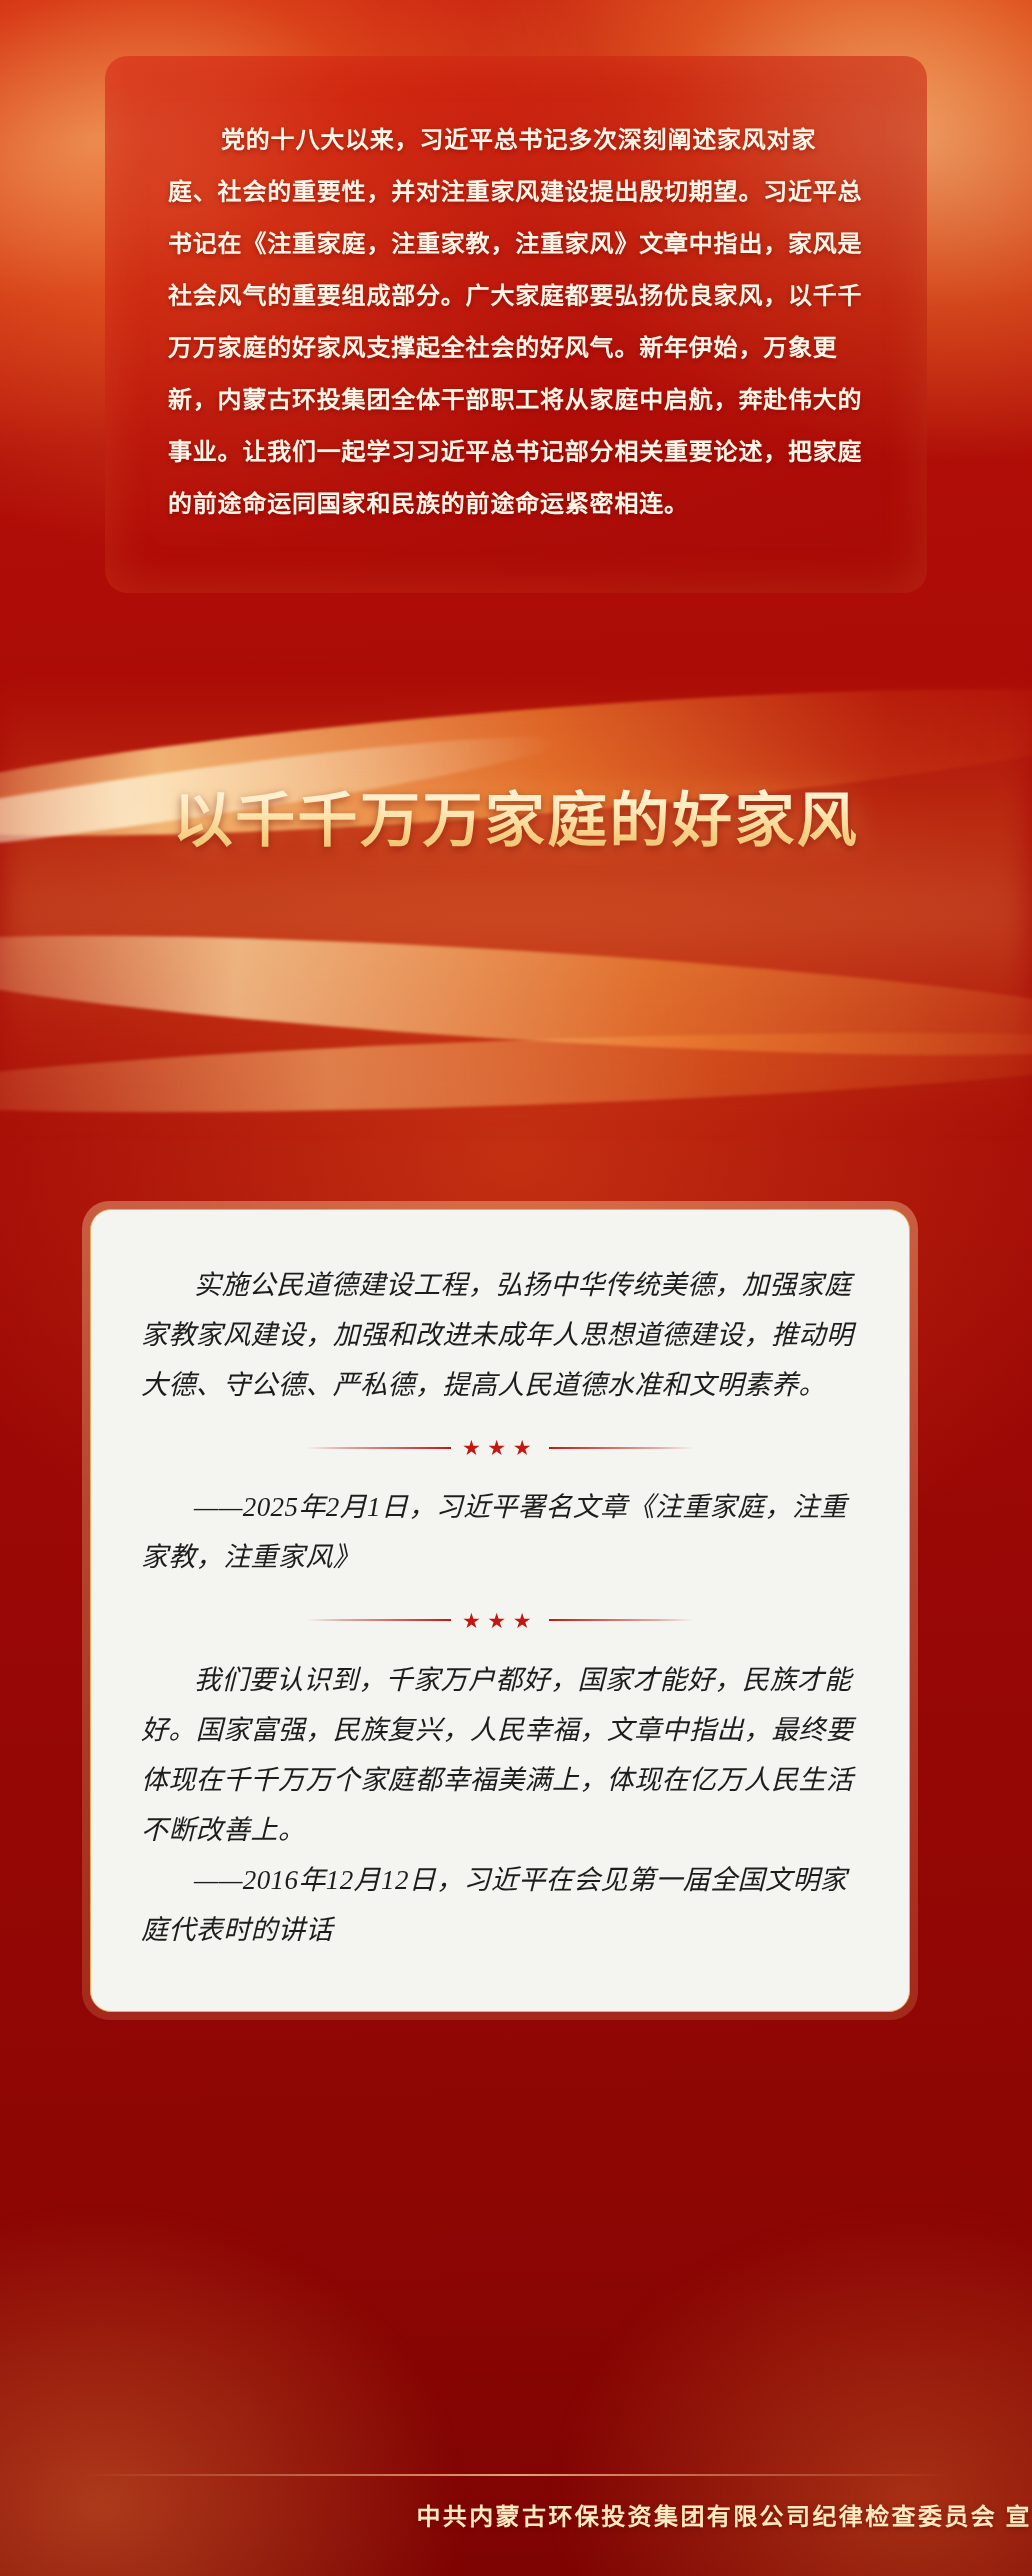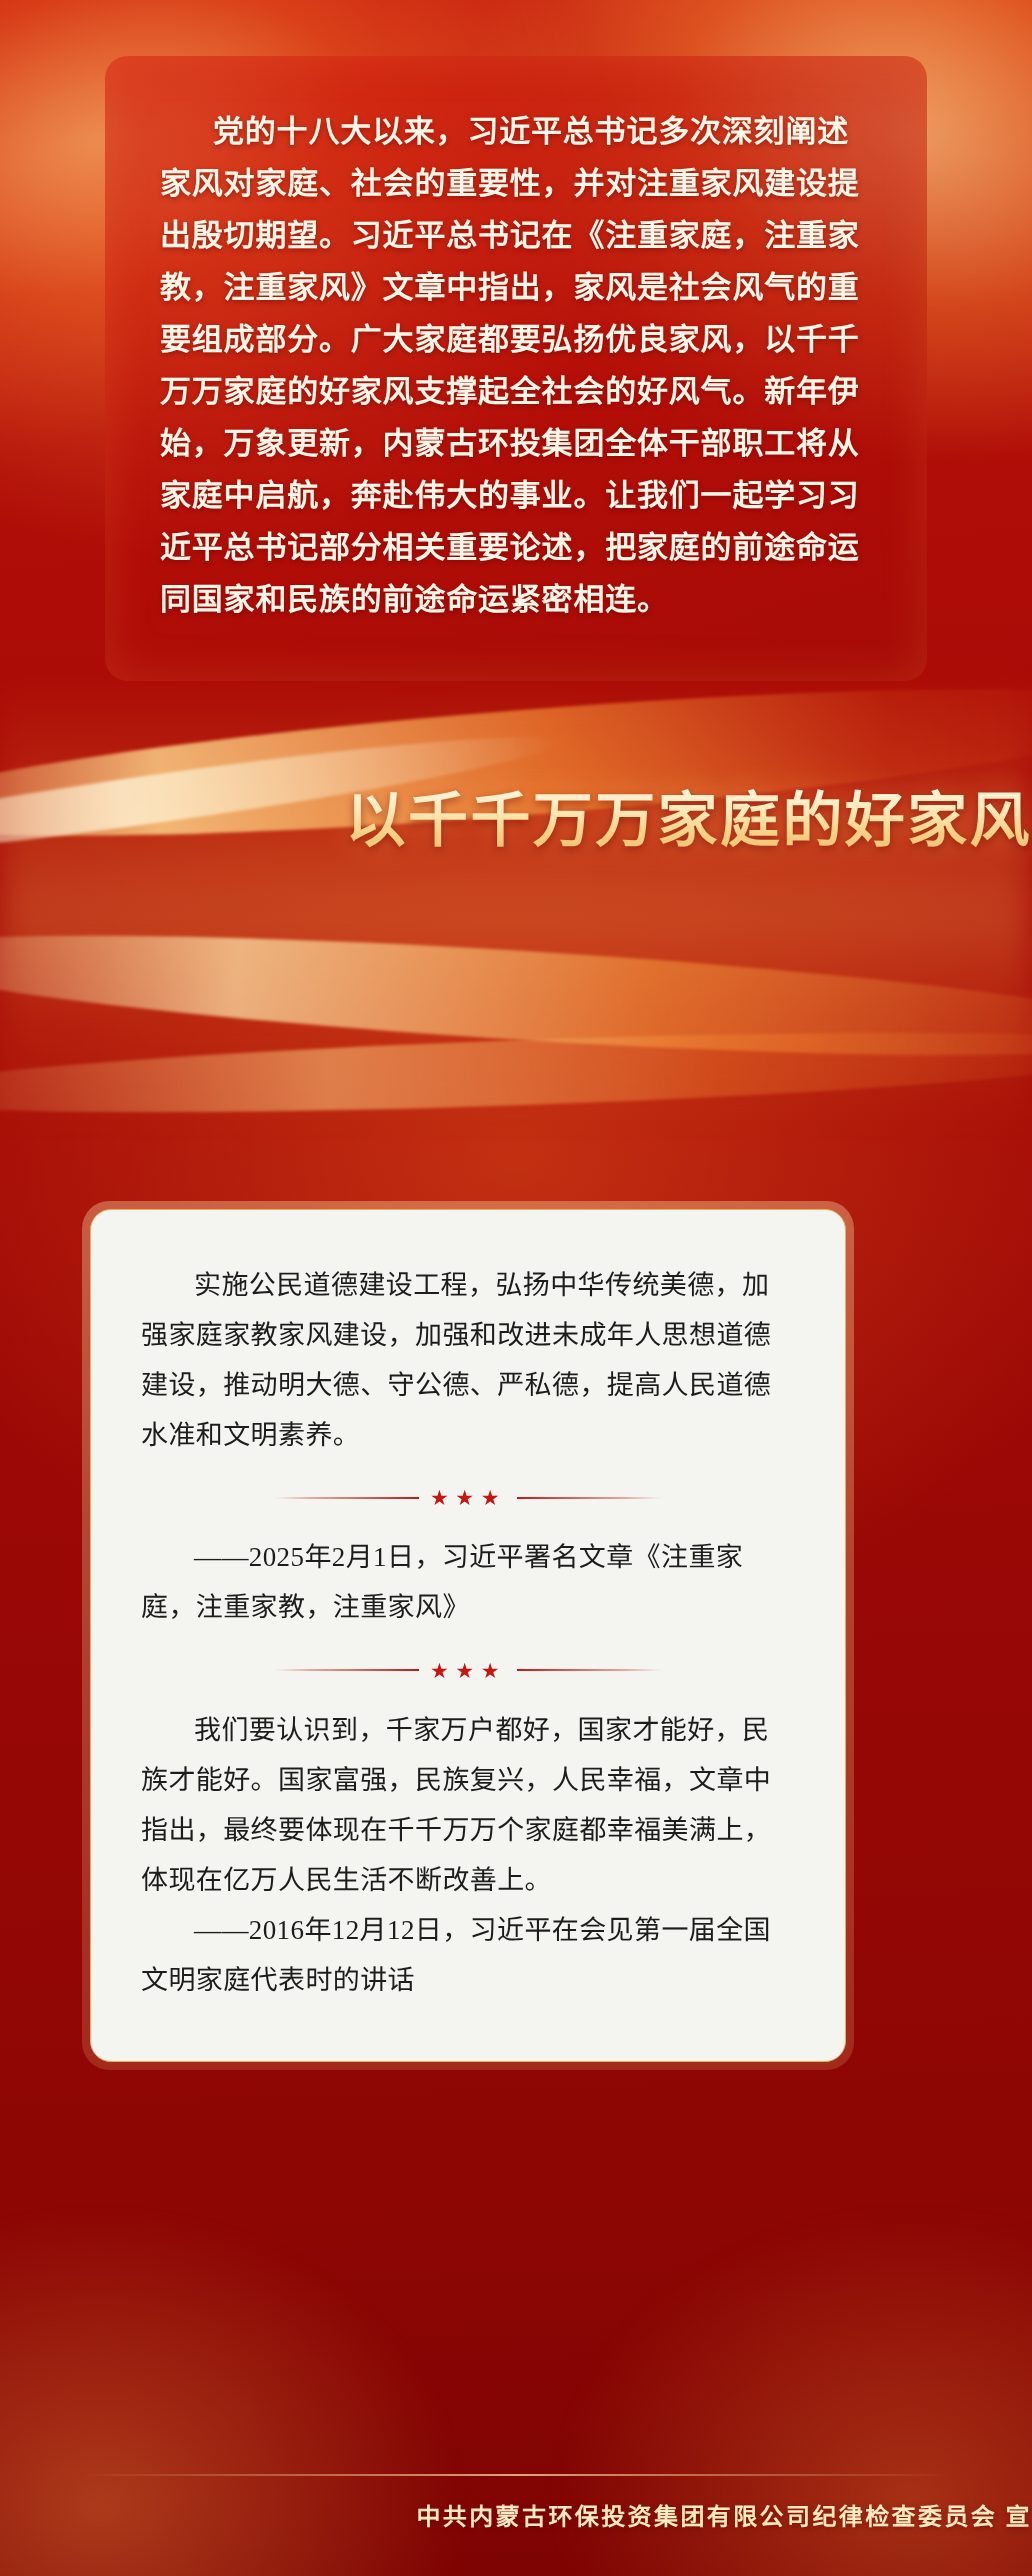--- a/index.html
+++ b/index.html
@@ -79,23 +79,23 @@
     left: 105px;
     top: 56px;
     width: 822px;
     box-sizing: border-box;
     padding: 42px 47px 47px 47px;
     border-radius: 22.6px;
     background: linear-gradient(160deg, rgba(208,24,12,0.60) 0%, rgba(183,14,8,0.52) 50%, rgba(160,10,6,0.48) 100%);
     box-shadow: inset 0 0 48px rgba(255,160,80,0.18);
   }
   .top-card p {
-    margin: 8px;
+    margin: 16px;
     color: #fff6e8;
-    font-size: 31px;
+    font-size: 24px;
     line-height: 52px;
     letter-spacing: 0.8px;
     text-indent: 53px;
     text-shadow: 0 1.6px 4.8px rgba(90,0,0,0.45);
     font-family: "Liberation Serif", "DejaVu Serif", serif;
     font-weight: 600;
   }
 
   
   .headline {
@@ -110,33 +110,34 @@
     letter-spacing: 2.4px;
     line-height: 95px;
     font-family: "Liberation Serif", "DejaVu Serif", serif;
     background: linear-gradient(180deg, #fffaf0 0%, #ffe9b8 38%, #f7d187 62%, #e7b259 100%);
     -webkit-background-clip: text;
     background-clip: text;
     color: transparent;
     -webkit-text-fill-color: transparent;
     filter: drop-shadow(0 3.2px 4px rgba(120,10,0,0.55)) drop-shadow(0 0 14.5px rgba(255,190,100,0.35));
   }
-  .headline .line.l1 { padding-right: 0px; text-align: right; }
+  .headline .line.l1 { padding-right: 0px; }
   .headline .line.l2 { padding-left: 48px; }
 
   
   .bottom-card {
     position: absolute;
     left: 82px;
     top: 1201px;
-    width: 772px;
+    width: 836px;
     box-sizing: border-box;
     border-radius: 27.4px;
     padding: 8px;
     background: linear-gradient(180deg, rgba(255,225,170,0.35) 0%, rgba(255,200,130,0.18) 100%);
+    font-style: italic;
   }
   .bottom-inner {
     border-radius: 21px;
     background: #f4f5f0;
     border: 1.6px solid #e7b05c;
     padding: 50px 50px 56px 50px;
   }
   .bottom-inner p {
     margin: 0;
     color: #1d1d1d;

